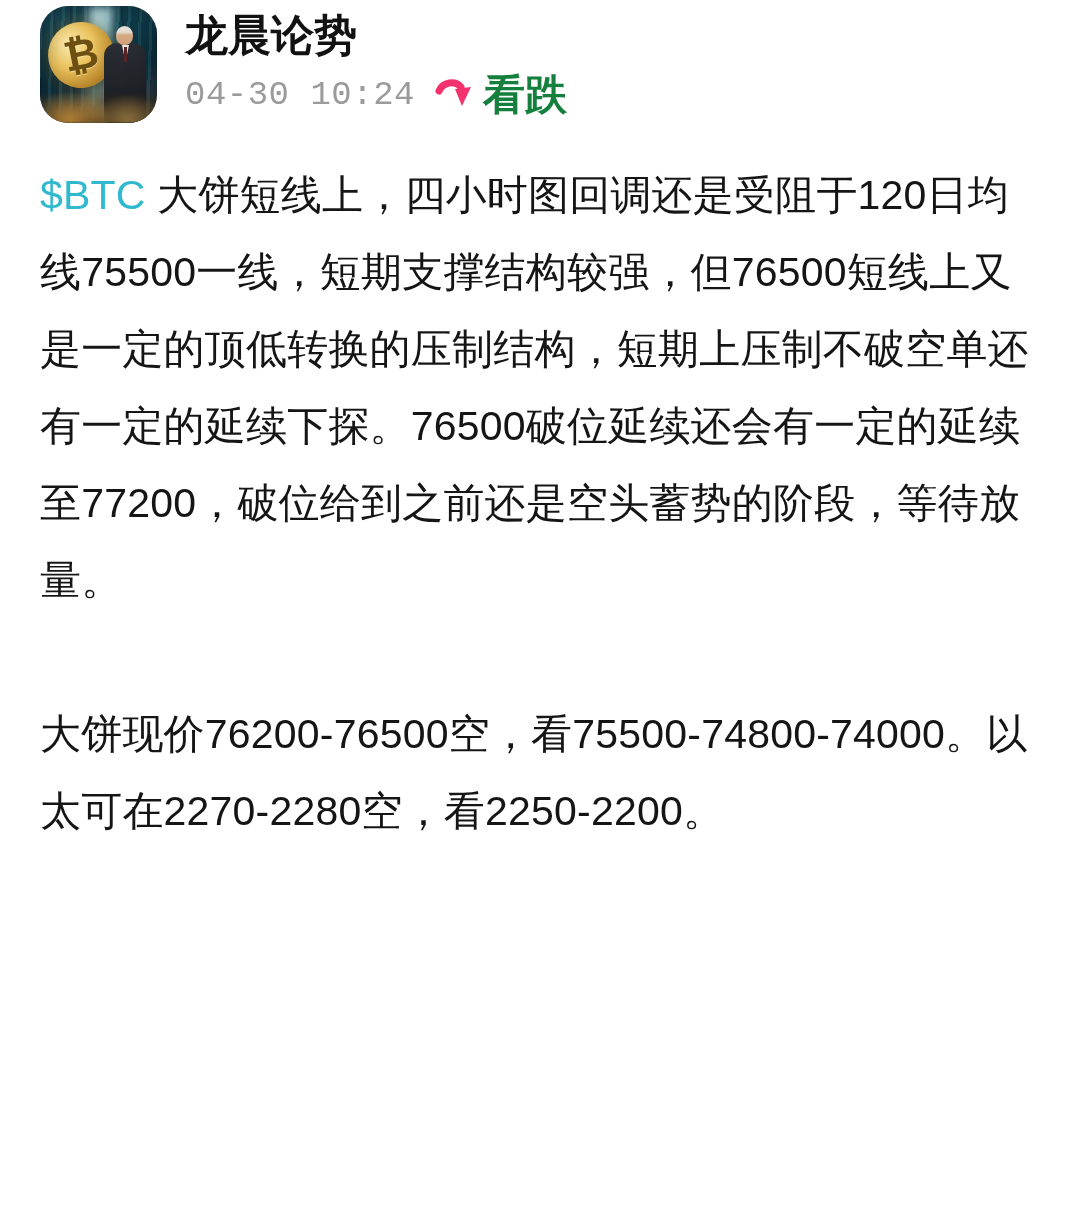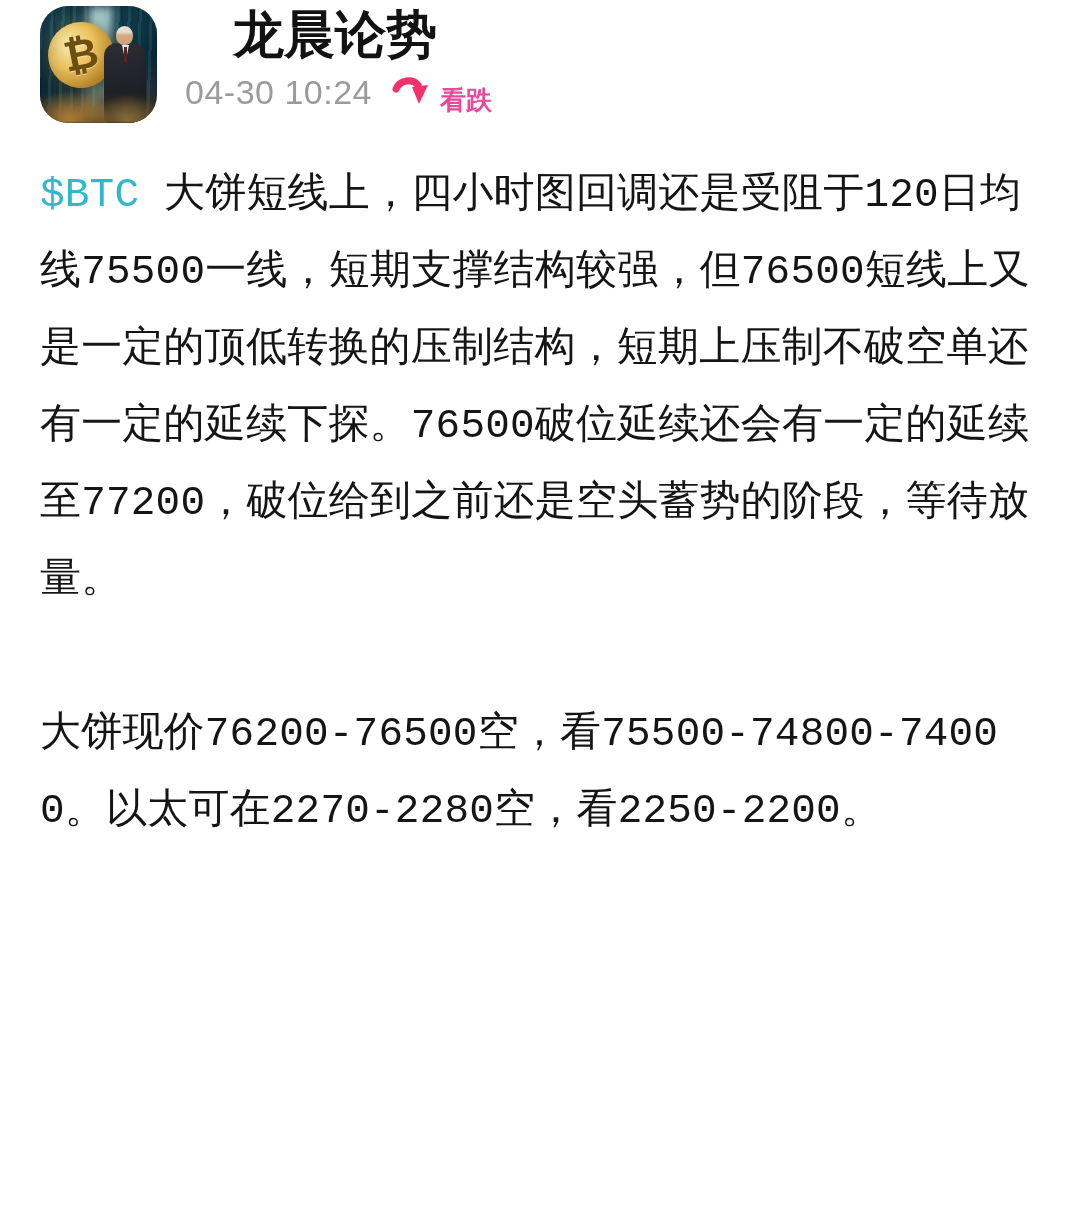--- a/index.html
+++ b/index.html
@@ -35,31 +35,31 @@
             clip-path:polygon(0 0,100% 0,50% 100%); }
   .man-tie { position:absolute; top:21px; left:21px; width:3px; height:15px; background:#5a2424; }
   .av-glow { position:absolute; left:0; right:0; bottom:0; height:40px;
             background:radial-gradient(60% 130% at 25% 100%, rgba(255,180,70,0.85) 0%, rgba(255,180,70,0) 62%),
                        radial-gradient(52% 110% at 75% 100%, rgba(255,200,110,0.6) 0%, rgba(255,200,110,0) 65%),
                        linear-gradient(0deg, rgba(72,53,22,0.88), rgba(72,53,22,0) 80%);
             filter:blur(1px); }
   .av-vignette { position:absolute; inset:0; box-shadow:inset 0 0 26px rgba(0,10,16,0.5); }
 
   .header-info { padding-top:4px; }
-  .author { font-size:51px; font-weight:700; color:#121212; line-height:50px; cursor:pointer;margin-left:48px; }
-  .meta-row { display:flex; align-items:center; gap:14px; margin-top:7px; }
+  .author { font-size:43px; font-weight:700; color:#121212; line-height:50px; cursor:pointer; }
+  .meta-row { display:flex; align-items:center; gap:14px; margin-top:7px;font-family:Liberation Mono, monospace; }
   .timestamp { font-size:34px; color:#9b9b9b; letter-spacing:0.5px; }
   .sentiment { display:flex; align-items:center; gap:8px; margin-left:6px; }
-  .sentiment-label { font-size:26px; font-weight:700; color:#ec4899;margin-top:16px; }
+  .sentiment-label { font-size:42px; font-weight:700; color:#15803d; }
   .bear-arrow { display:block; }
 
   
   .post-body { padding:34px 38px 0 40px; }
   .para { font-size:41px; line-height:77px; color:#151515; margin:0 0 77px 0;
-          letter-spacing:0.2px; word-break:break-all;font-family:Liberation Mono, monospace; }
+          letter-spacing:0.2px; word-break:break-all; }
   .para:last-child { margin-bottom:0; }
   .ticker { color:#2FB8CE; text-decoration:none; cursor:pointer; }
 </style>
 </head>
 <body>
 
 <article class="post">
 
   <header class="post-header">
 

